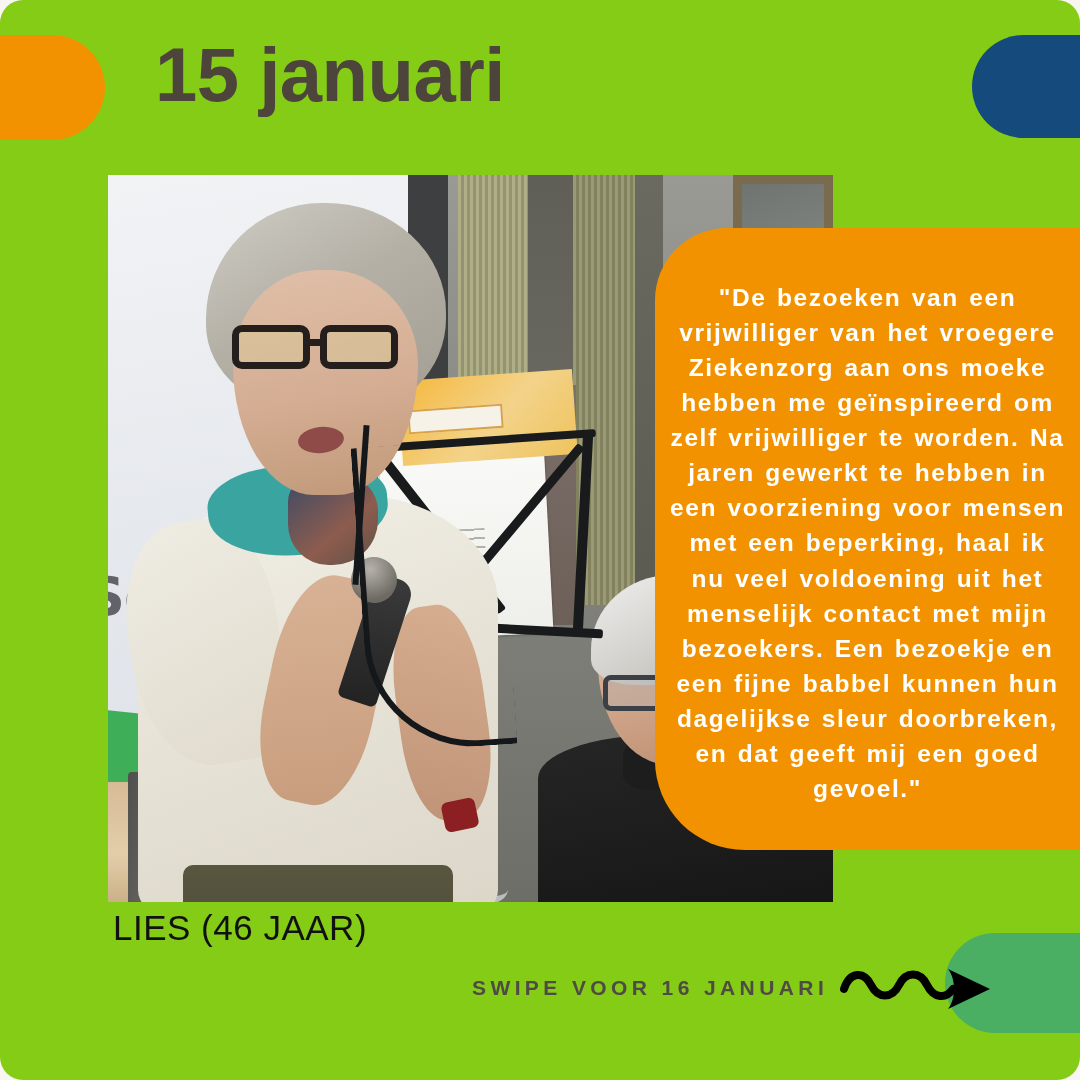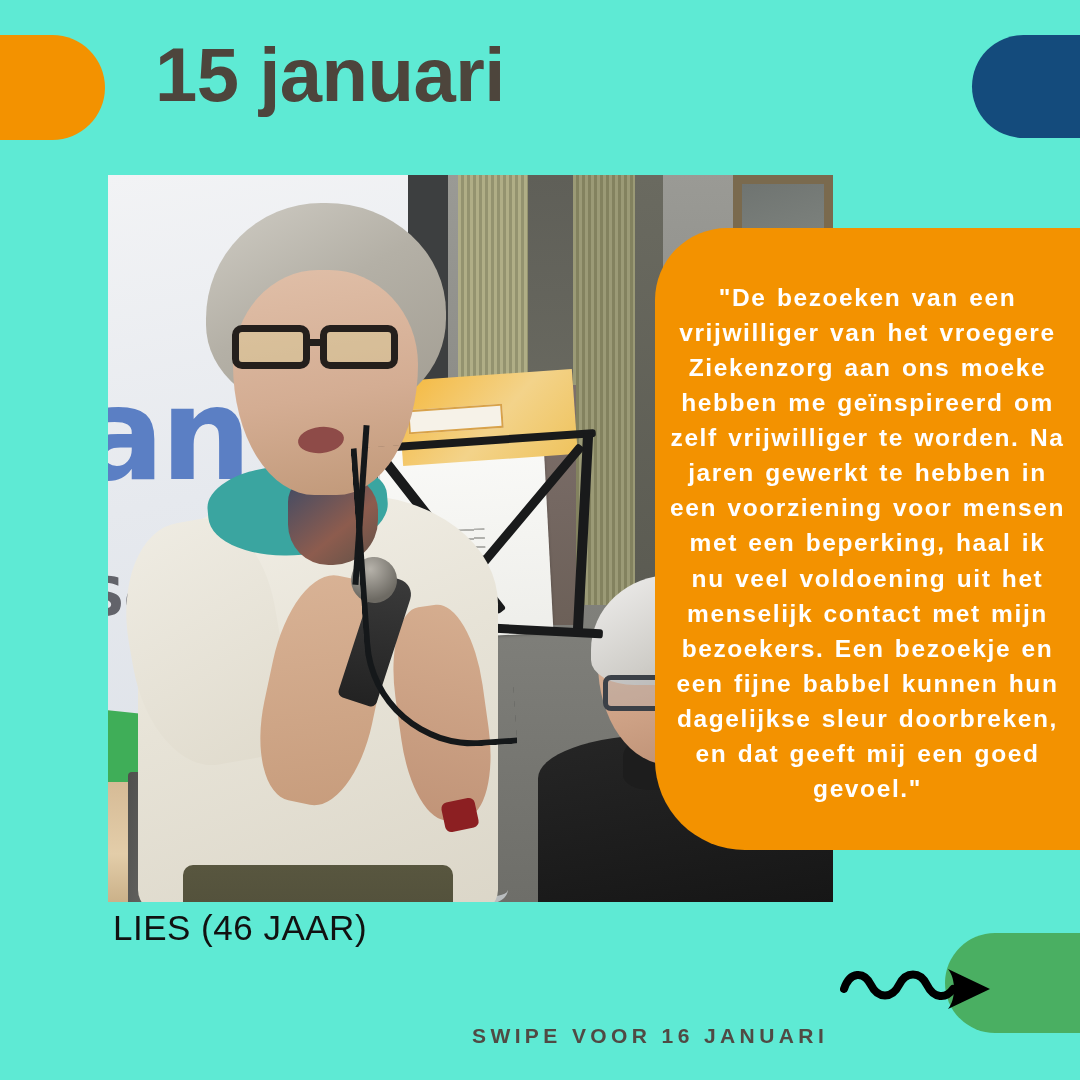--- a/index.html
+++ b/index.html
@@ -10,22 +10,23 @@
     width: 1080px;
     height: 1080px;
     background: #f9f5f1;
     font-family: "Liberation Sans", sans-serif;
     overflow: hidden;
   }
   #canvas {
     position: relative;
     width: 1080px;
     height: 1080px;
-    background: #5eead4;
+    background: #84cc16;
     overflow: hidden;
+    border-radius: 23px;
   }
 
   
   .shape-orange-left {
     position: absolute;
     left: -40px;
     top: 35px;
     width: 145px;
     height: 105px;
     background: #f39200;
@@ -477,21 +478,20 @@
   }
   .swipe-text {
     position: absolute;
     left: 472px;
     top: 976px;
     font-size: 21px;
     font-weight: bold;
     letter-spacing: 4.4px;
     color: #504a44;
     white-space: nowrap;
-    margin-top: 48px;
   }
   .swipe-arrow {
     position: absolute;
     left: 840px;
     top: 955px;
     width: 175px;
     height: 62px;
   }
 </style>
 </head>
@@ -511,21 +511,20 @@
       <div class="bg-windowframe"></div>
       <div class="curtain curtain-a"></div>
       <div class="curtain curtain-b"></div>
       <div class="curtain curtain-c"></div>
       <div class="curtain curtain-d"></div>
       <div class="curtain curtain-e"></div>
       <div class="mirror"></div>
       <div class="radiator"></div>
 
       <div class="bg-banner"></div>
-      <div class="bg-banner-letter banner-word1">an</div>
       <div class="bg-banner-letter banner-word2">Schi</div>
       <div class="bg-banner-green"></div>
       <div class="bg-banner-green-txt">SO</div>
       <div class="bg-floor"></div>
       <div class="bg-darkbox"></div>
 
       <div class="man-turtleneck"></div>
       <div class="man-neck"></div>
       <div class="man-head"></div>
       <div class="man-hair"></div>

